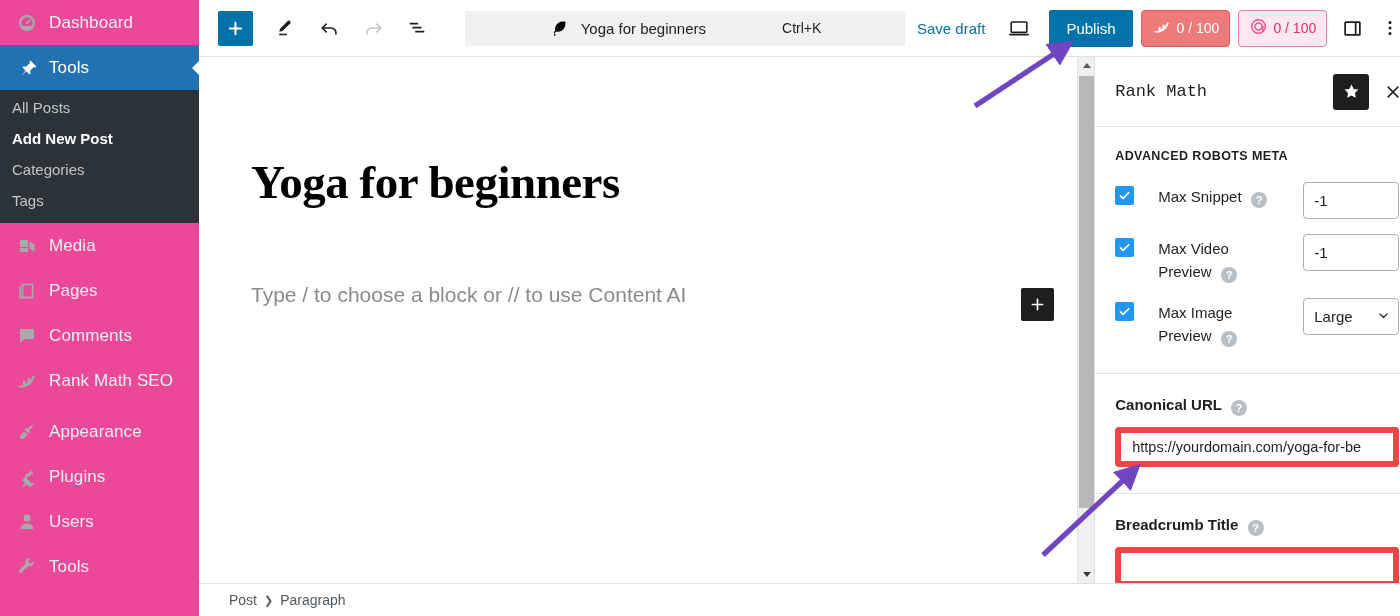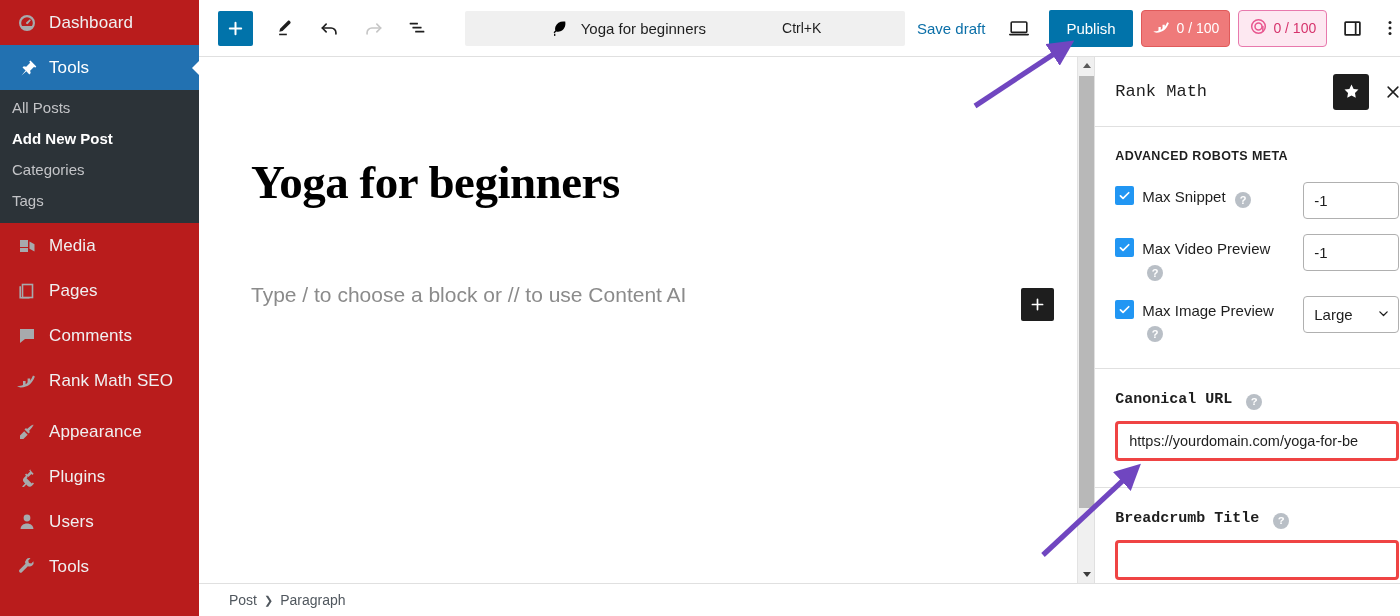--- a/index.html
+++ b/index.html
@@ -13,21 +13,21 @@
   #app {
     position: relative;
     width: 1400px; height: 616px;
     display: flex;
   }
 
   
   .adminmenu {
     width: 199px;
     height: 616px;
-    background: #b91c1c;
+    background: #ec4899;
     flex: 0 0 199px;
     position: relative;
     overflow: hidden;
     color: #c3c4c7;
   }
   .menu-top {
     display: flex;
     align-items: center;
     height: 45px;
     padding-left: 12px;
@@ -318,21 +318,21 @@
     letter-spacing: .4px;
     font-weight: bold;
     color: #1e1e1e;
     margin-bottom: 19px;
     text-transform: uppercase;
   }
   .rm-row {
     display: flex;
     align-items: flex-start;
     margin-bottom: 15px;
-    gap: 8px;
+    gap: 24px;
   }
   .rm-row:last-child { margin-bottom: 0; }
   .rm-row .lbl-wrap {
     flex: 1 1 auto;
     padding-top: 4px;
     min-width: 0;
   }
   .cb {
     width: 19px; height: 19px;
     flex: 0 0 19px;
@@ -391,26 +391,25 @@
     cursor: pointer;
     position: relative;
   }
   .rm-select .chev { margin-left: auto; }
   .field-label {
     font-size: 15px;
     color: #1e1e1e;
     font-weight: bold;
     margin-bottom: 11px;
     display: block;
-    font-family: Liberation Mono, monospace;
   }
   .text-input-full {
     width: 100%;
     height: 40px;
-    border: 3px solid #ef4444;
+    border: 6px solid #ef4444;
     border-radius: 4px;
     padding: 0 11px;
     font-size: 14.5px;
     color: #1e1e1e;
     font-family: "Liberation Sans", sans-serif;
     outline: none;
     background: #fff;
   }
   .text-input-full::placeholder { color: #1e1e1e; }
 

